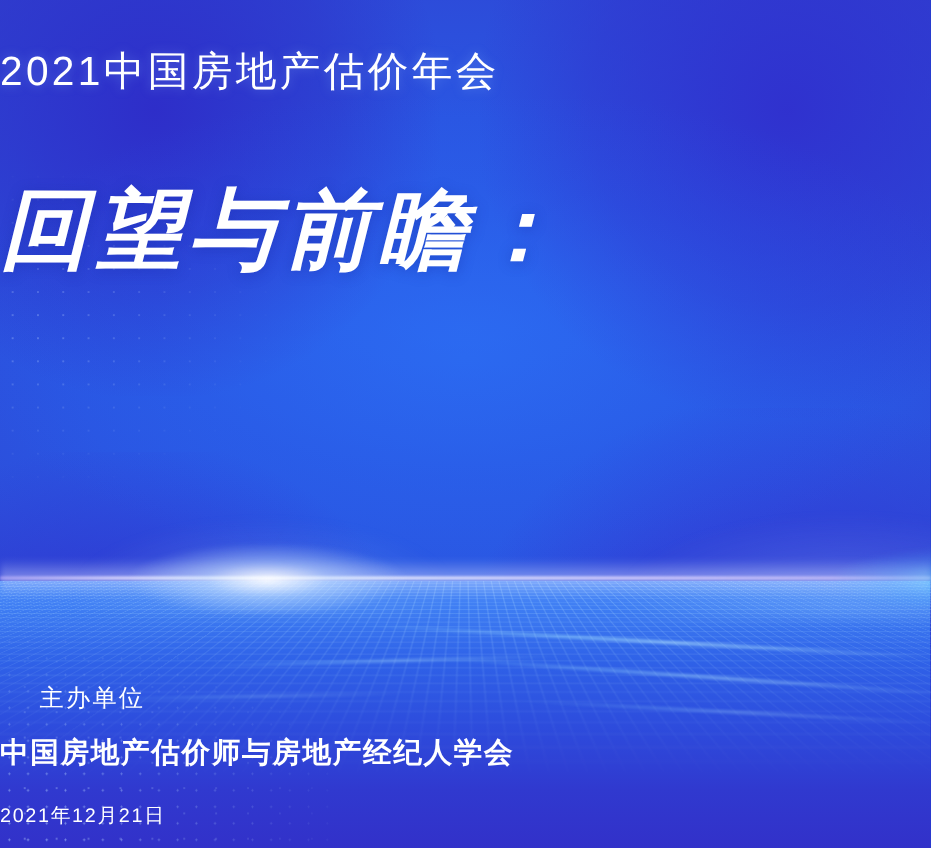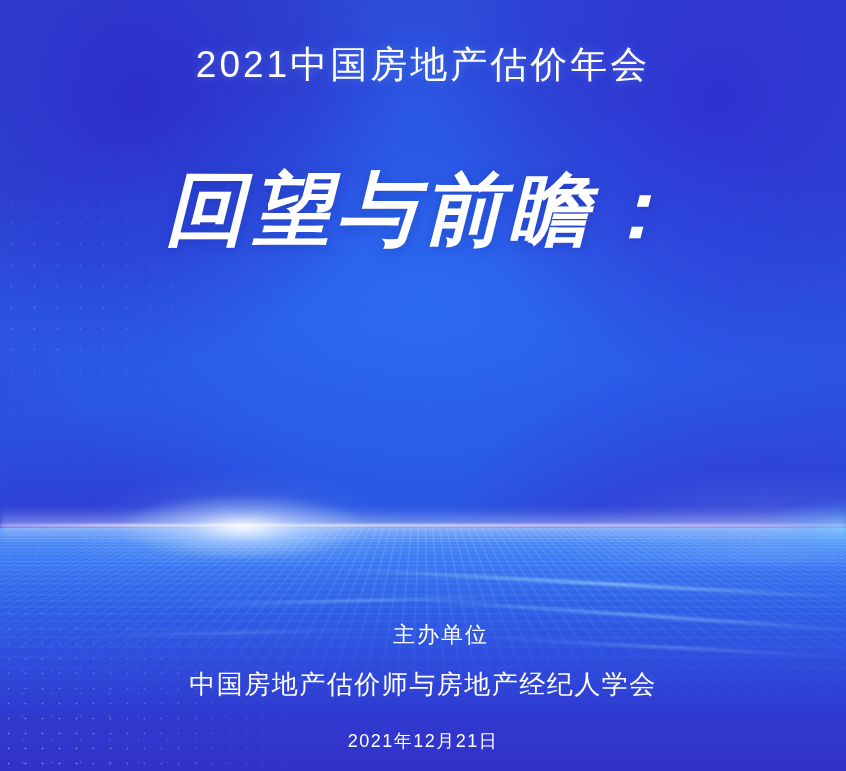--- a/index.html
+++ b/index.html
@@ -167,21 +167,20 @@
     background-image: radial-gradient(circle, rgba(190,215,255,0.45) 0.8px, rgba(0,0,0,0) 1.2px);
     background-size: 23px 21px;
     -webkit-mask-image: radial-gradient(ellipse at 10% 50%, rgba(0,0,0,0.7) 0%, rgba(0,0,0,0) 72%);
     mask-image: radial-gradient(ellipse at 10% 50%, rgba(0,0,0,0.7) 0%, rgba(0,0,0,0) 72%);
   }
 
   
   .content {
     position: absolute;
     inset: 0;
-    text-align: center;
   }
   .conf-title {
     position: absolute;
     left: 0; right: 0;
     top: 40px;
     font-size: 37px;
     letter-spacing: 3px;
     color: #ffffff;
     font-weight: 400;
     text-shadow: 0 0 10px rgba(150,195,255,0.35);
@@ -223,21 +222,21 @@
     font-weight: 400;
     margin-left: 36px;
   }
   .host-org {
     position: absolute;
     left: 0; right: 0;
     top: 667px;
     font-size: 26px;
     letter-spacing: 1.5px;
     color: #ffffff;
-    font-weight: 400;
+    font-weight: 700;
   }
   .event-date {
     position: absolute;
     left: 0; right: 0;
     top: 729px;
     font-size: 18px;
     letter-spacing: 1.5px;
     color: #ffffff;
     font-weight: 400;
   }

